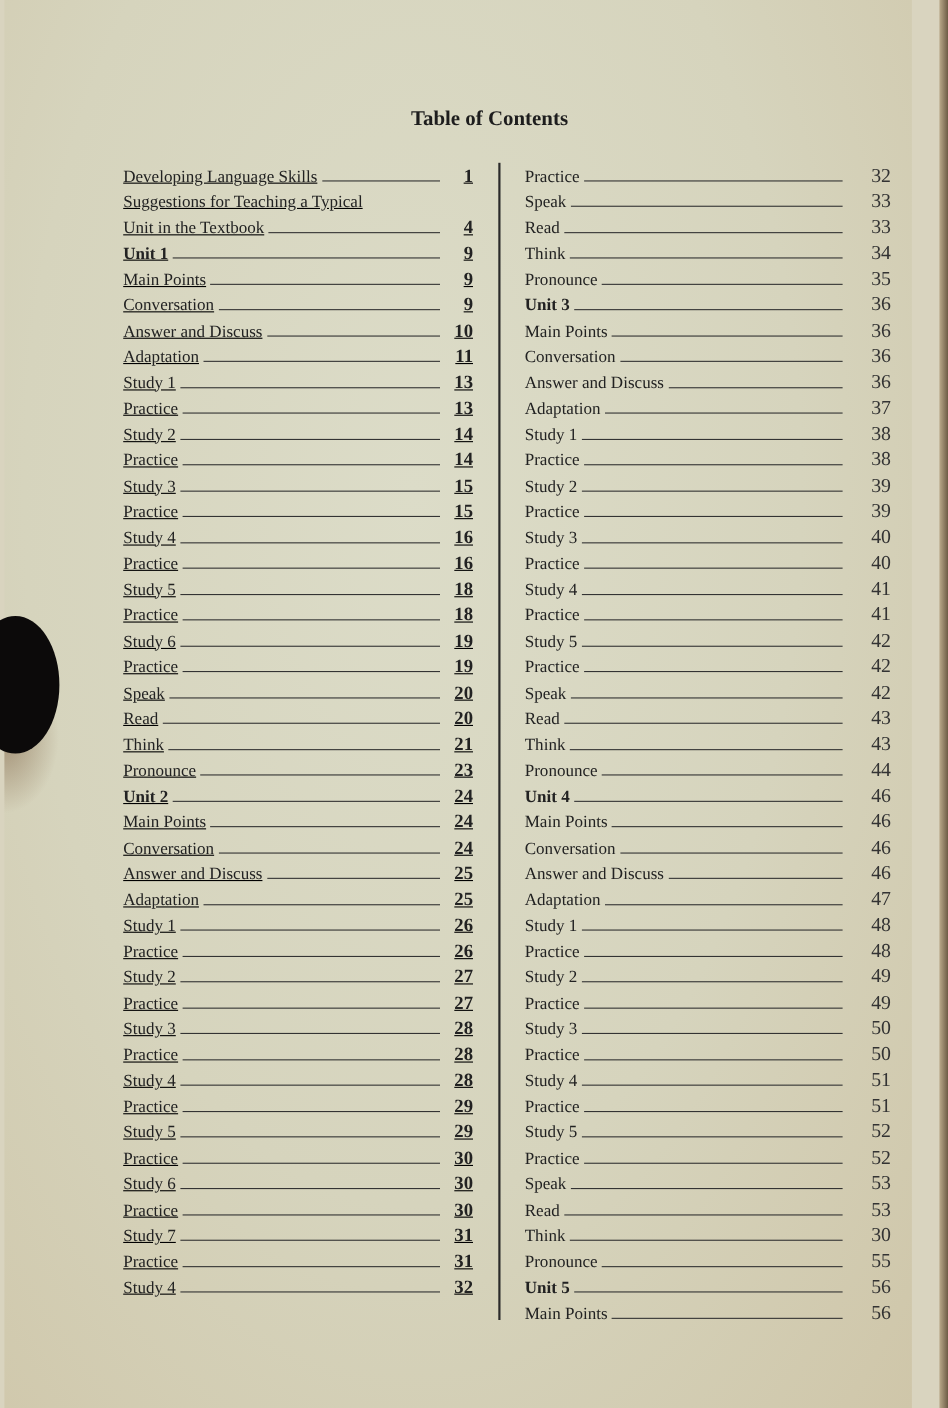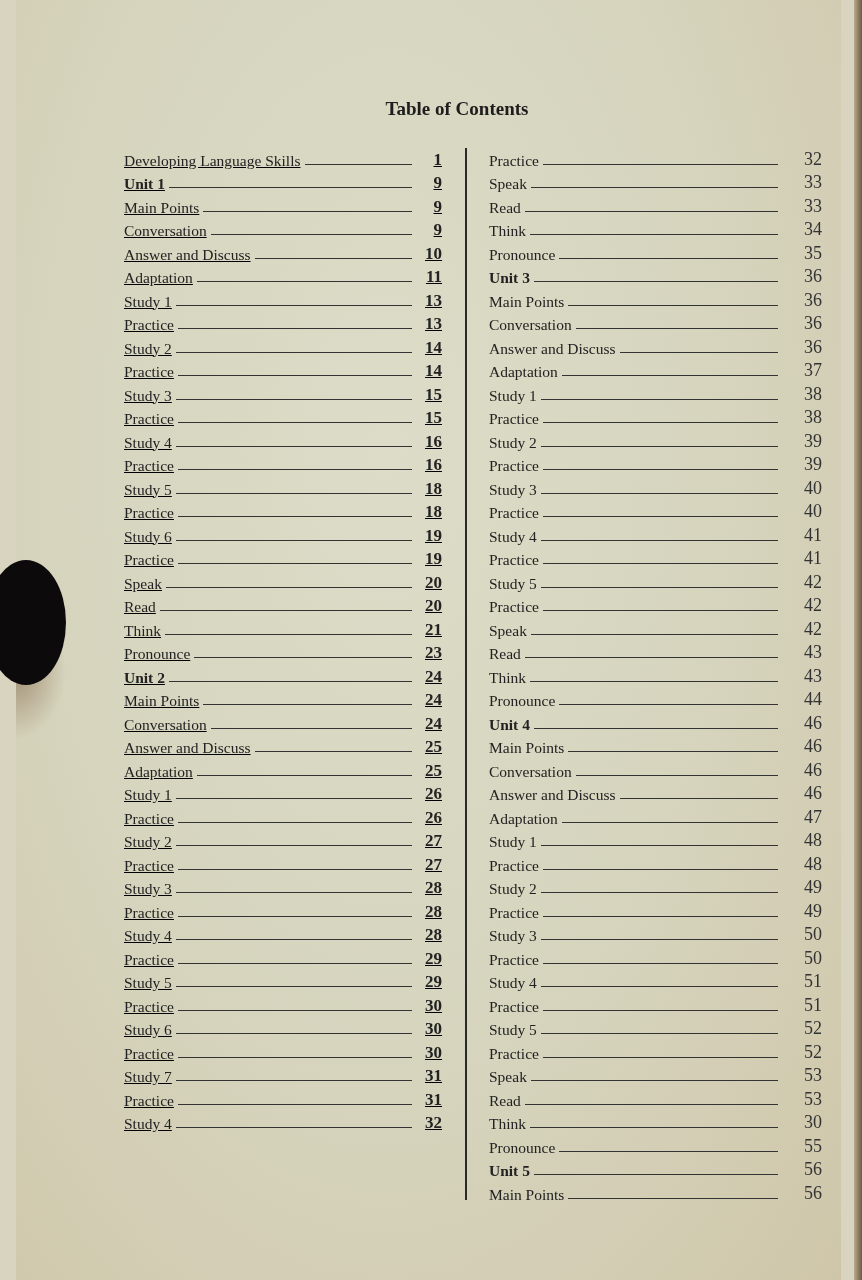--- a/index.html
+++ b/index.html
@@ -2,21 +2,21 @@
 <html><head>
 <meta charset="utf-8">
 <style>
   html, body { margin:0; padding:0; }
   body {
     width:862px; height:1280px; position:relative; overflow:hidden;
     background:#d9d4bf;
     font-family:"Liberation Serif","DejaVu Serif",serif;
   }
   .page {
-    position:absolute; left:16px; top:0; width:825px; height:1280px;
+    position:absolute; left:4px; top:0; width:825px; height:1280px;
     background:
       radial-gradient(ellipse at 45% 35%, #dcdcc8 0%, #d6d4bd 55%, #cfc6a9 100%);
   }
   .right-edge {
     position:absolute; right:0; top:0; width:8px; height:1280px;
     background:linear-gradient(90deg,#b9a98a,#6b5a44);
   }
   .hole {
     position:absolute; left:-30px; top:560px; width:80px; height:125px;
     border-radius:50%; background:#0c0a0a;
@@ -54,20 +54,30 @@
   <div class="hole-shadow"></div>
   <div class="hole"></div>
   <div class="title">Table of Contents</div>
   <div class="divider"></div>
   <div class="col left" id="col-left">
       <div class="row">
         <span class="label">Developing Language Skills</span>
         <span class="leader"></span>
         <span class="page-num">1</span>
       </div>
+      <div class="row">
+        <span class="label">Suggestions for Teaching a Typical</span>
+        <span class="leader none"></span>
+        <span class="page-num"></span>
+      </div>
+      <div class="row">
+        <span class="label">Unit in the Textbook</span>
+        <span class="leader"></span>
+        <span class="page-num">4</span>
+      </div>
       <div class="row bold">
         <span class="label">Unit 1</span>
         <span class="leader"></span>
         <span class="page-num">9</span>
       </div>
       <div class="row">
         <span class="label">Main Points</span>
         <span class="leader"></span>
         <span class="page-num">9</span>
       </div>

